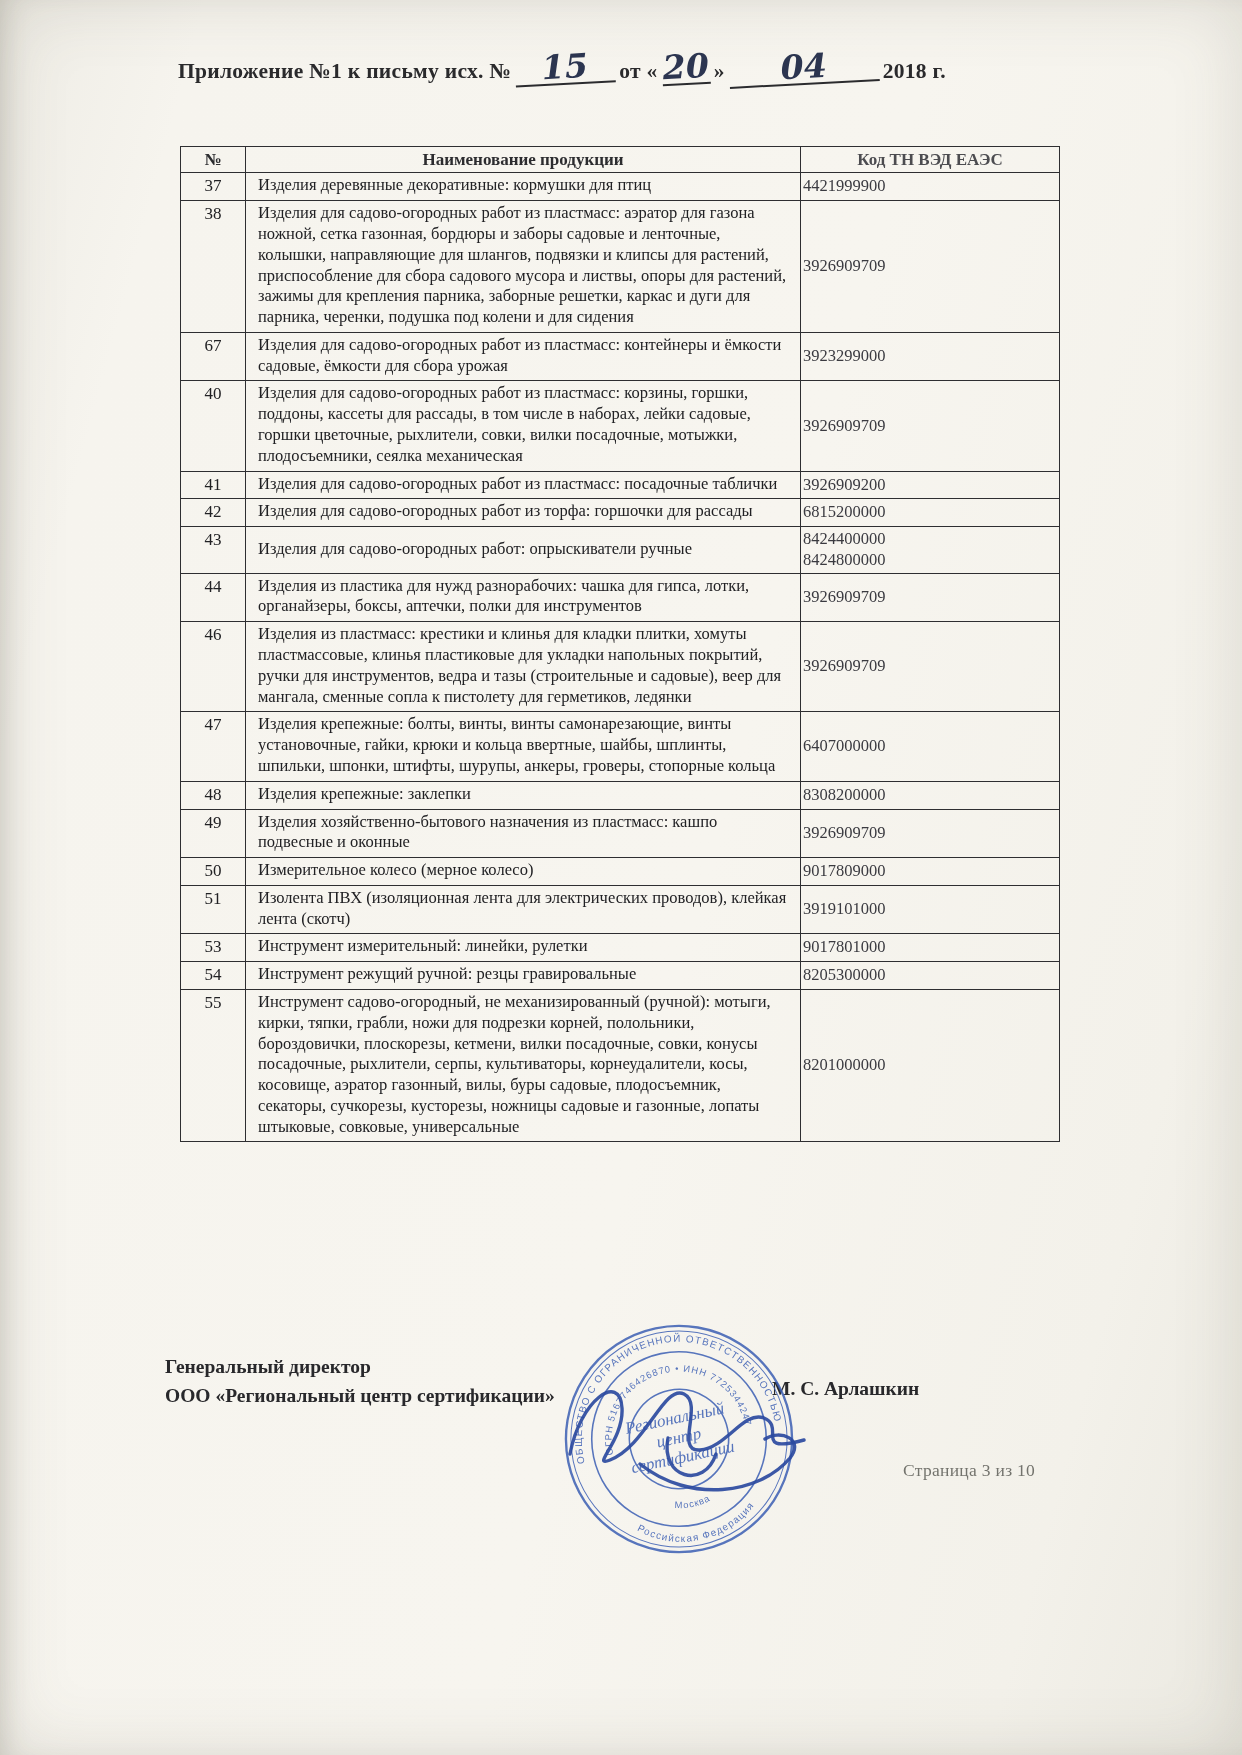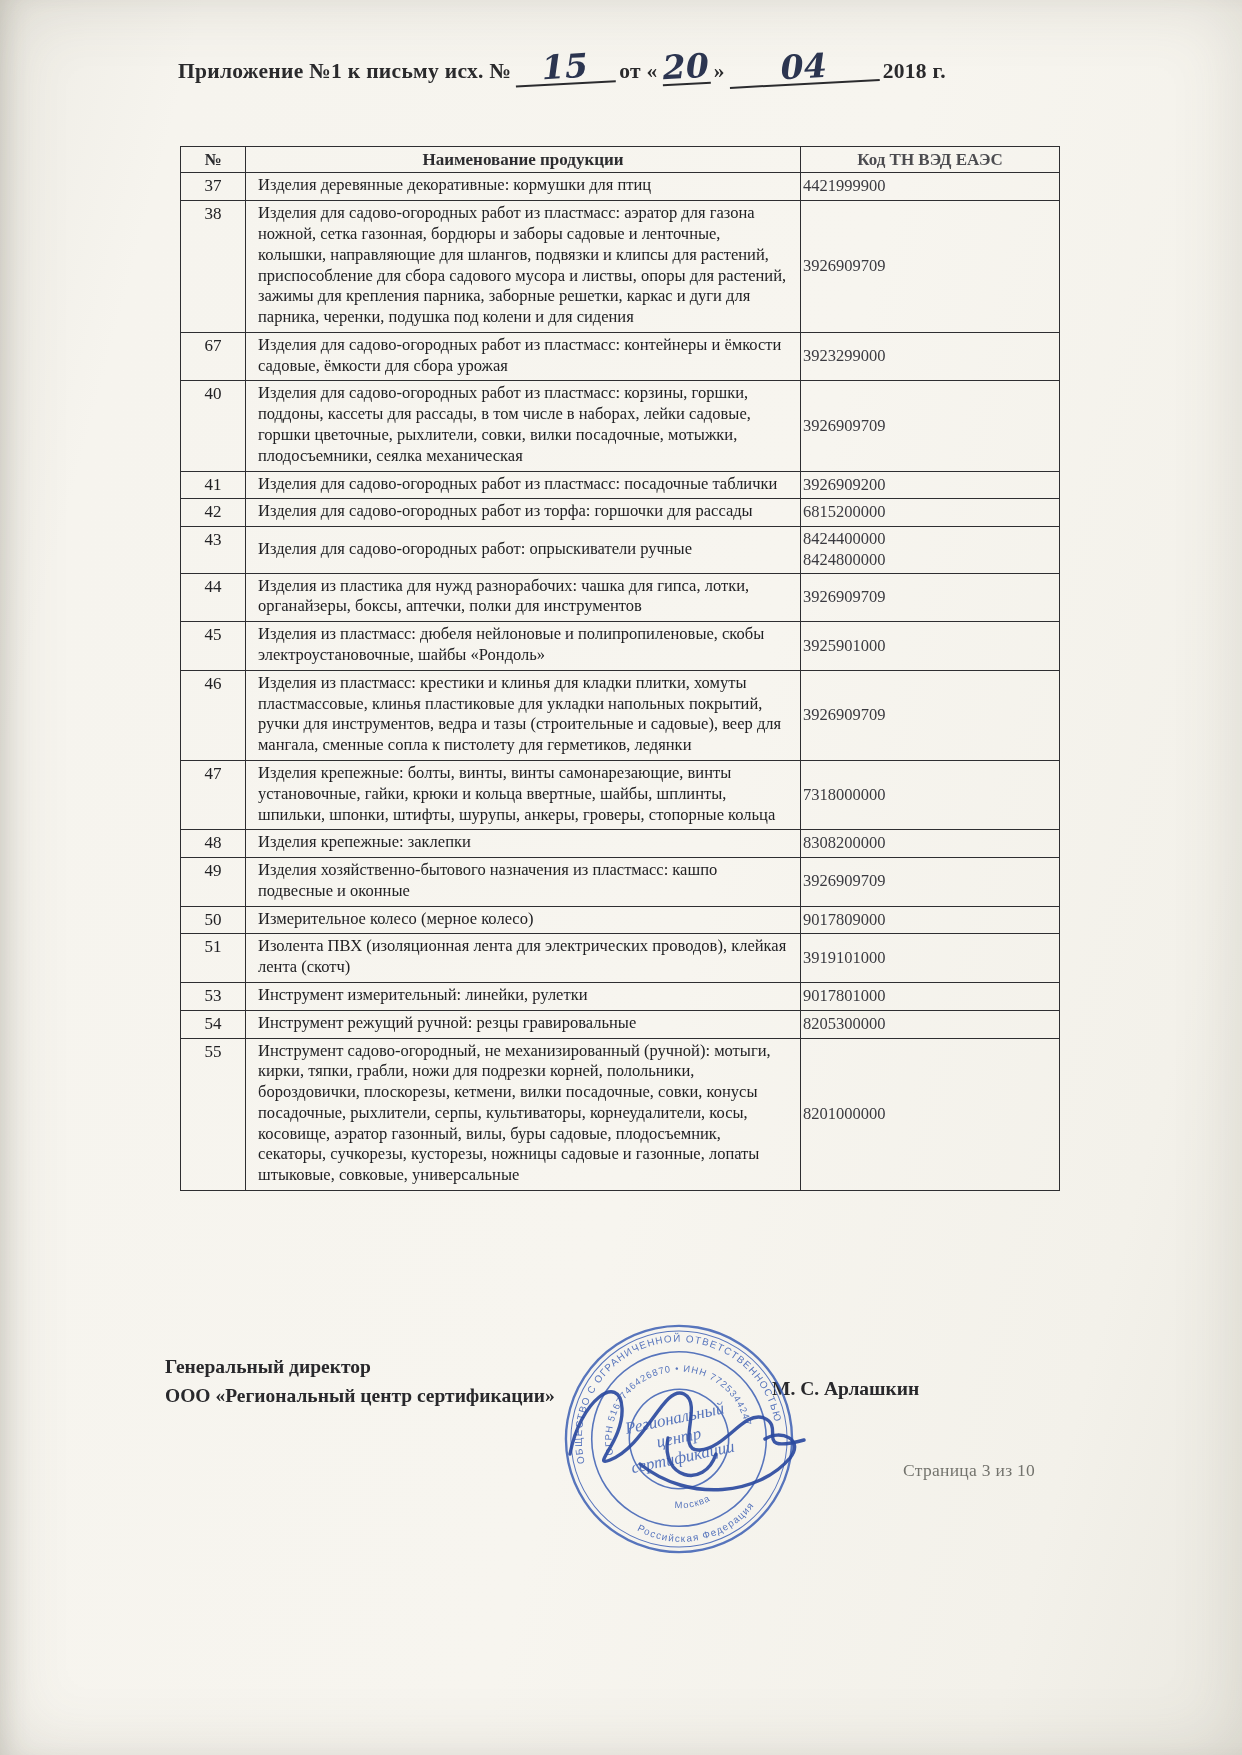--- a/index.html
+++ b/index.html
@@ -168,41 +168,34 @@
     </tr>
 
     <tr>
       <td class="cell-num">44</td>
       <td class="cell-name">Изделия из пластика для нужд разнорабочих: чашка для гипса, лотки, органайзеры, боксы, аптечки, полки для инструментов</td>
       <td class="cell-code">
             <div>3926909709</div>
           </td>
     </tr>
 
-    <tr>
-      <td class="cell-num">45</td>
-      <td class="cell-name">Изделия из пластмасс: дюбеля нейлоновые и полипропиленовые, скобы электроустановочные, шайбы «Рондоль»</td>
-      <td class="cell-code">
-            <div>3925901000</div>
-          </td>
-    </tr>
 
     <tr>
       <td class="cell-num">46</td>
       <td class="cell-name">Изделия из пластмасс: крестики и клинья для кладки плитки, хомуты пластмассовые, клинья пластиковые для укладки напольных покрытий, ручки для инструментов, ведра и тазы (строительные и садовые), веер для мангала, сменные сопла к пистолету для герметиков, ледянки</td>
       <td class="cell-code">
             <div>3926909709</div>
           </td>
     </tr>
 
     <tr>
       <td class="cell-num">47</td>
       <td class="cell-name">Изделия крепежные: болты, винты, винты самонарезающие, винты установочные, гайки, крюки и кольца ввертные, шайбы, шплинты, шпильки, шпонки, штифты, шурупы, анкеры, гроверы, стопорные кольца</td>
       <td class="cell-code">
-            <div>7318000000</div>
+            <div>6407000000</div>
           </td>
     </tr>
 
     <tr>
       <td class="cell-num">48</td>
       <td class="cell-name">Изделия крепежные: заклепки</td>
       <td class="cell-code">
             <div>8308200000</div>
           </td>
     </tr>

